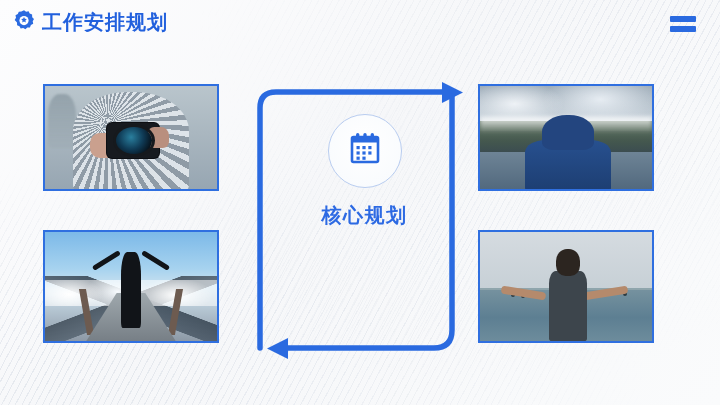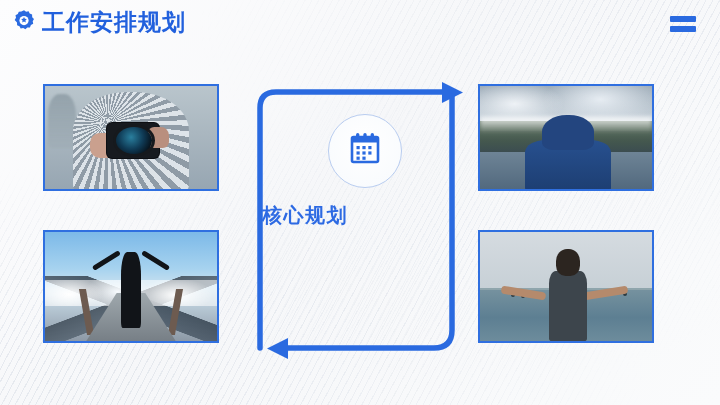--- a/index.html
+++ b/index.html
@@ -60,21 +60,21 @@
     position:absolute; left:0; top:0; width:720px; height:48px;
     display:flex; align-items:center;
   }
   .gear-wrap {
     position:absolute; left:11px; top:9px;
     width:26px; height:26px;
     display:flex; align-items:center; justify-content:center;
   }
   .page-title {
     position:absolute; left:42px; top:6px;
-    font-size:23px; font-weight:bold;
+    font-size:20px; font-weight:bold;
     color:#2160dd;
     letter-spacing:1px;
     line-height:32px;
     white-space:nowrap;
   }
   .menu-icon {
     position:absolute; right:24px; top:16px;
     width:26px; height:16px;
     display:flex; flex-direction:column; justify-content:space-between;
   }
@@ -267,20 +267,21 @@
   .icon-circle {
     position:absolute; left:50%; top:18px;
     transform:translateX(-50%);
     width:74px; height:74px; border-radius:50%;
     border:1.6px solid #b9cdf0;
     background:radial-gradient(circle at 50% 42%, #ffffff 0%, #f7fafd 100%);
     display:flex; align-items:center; justify-content:center;
   }
   .card-heading {
     position:absolute; left:0; top:106px; width:100%;
+    text-align:center;
     font-size:20px; font-weight:bold;
     color:#2d6ae3;
     letter-spacing:1.5px;
   }
   .card-body {
     position:absolute; left:12px; top:140px; width:182px;
     font-size:10.5px; line-height:18px;
     color:#4c5866;
     text-align:justify;
     letter-spacing:.2px;

